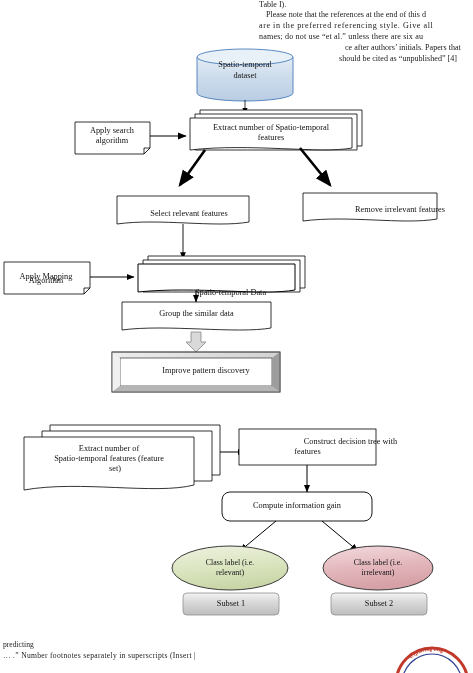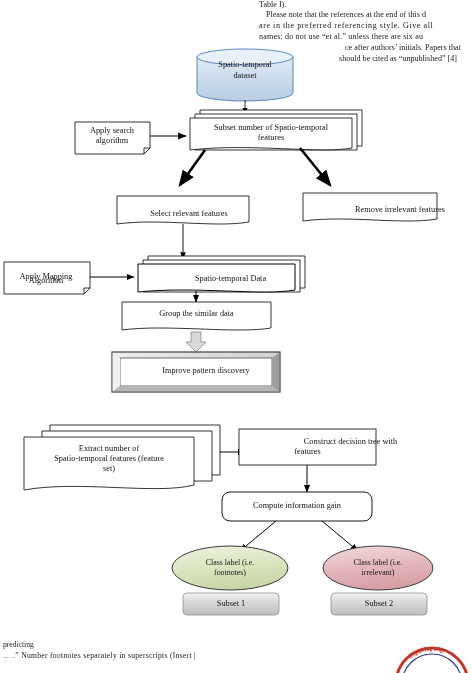--- a/index.html
+++ b/index.html
@@ -188,46 +188,46 @@
       </text>
     </g>
   </svg>
 
   <div class="lbl" style="left:197px;top:60px;width:96px;">Spatio-temporal</div>
   <div class="lbl" style="left:197px;top:71px;width:96px;">dataset</div>
 
   <div class="lbl" style="left:76px;top:126px;width:72px;">Apply search</div>
   <div class="lbl" style="left:76px;top:136px;width:72px;">algorithm</div>
 
-  <div class="lbl" style="left:192px;top:123px;width:158px;">Subset number of Spatio-temporal</div>
+  <div class="lbl" style="left:192px;top:123px;width:158px;">Extract number of Spatio-temporal</div>
   <div class="lbl" style="left:192px;top:133px;width:158px;">features</div>
 
   <div class="lbl" style="left:117px;top:209px;width:144px;">Select relevant features</div>
   <div class="lbl" style="left:303px;top:205px;width:154px;padding-left:20px;">Remove irrelevant features</div>
 
   <div class="lbl" style="left:5px;top:272px;width:82px;">Apply Mapping</div>
   <div class="lbl" style="left:5px;top:276px;width:82px;">Algorithm</div>
 
-  <div class="lbl" style="left:138px;top:274px;width:185px;">Spatio-temporal Data</div>
+  <div class="lbl" style="left:138px;top:288px;width:185px;">Spatio-temporal Data</div>
 
   <div class="lbl" style="left:122px;top:309px;width:149px;">Group the similar data</div>
 
   <div class="lbl" style="left:120px;top:366px;width:172px;">Improve pattern discovery</div>
 
   <div class="lbl" style="left:24px;top:444px;width:170px;">Extract number of</div>
   <div class="lbl" style="left:24px;top:454px;width:170px;">Spatio-temporal features (feature</div>
-  <div class="lbl" style="left:24px;top:464px;width:170px;">set)</div>
+  <div class="lbl" style="left:24px;top:464px;width:170px;padding-left:6px;">set)</div>
 
   <div class="lbl" style="left:239px;top:437px;width:137px;padding-left:43px;">Construct decision tree with</div>
   <div class="lbl" style="left:239px;top:447px;width:137px;">features</div>
 
   <div class="lbl" style="left:222px;top:501px;width:150px;">Compute information gain</div>
 
   <div class="lbl sm" style="left:177px;top:558px;width:106px;">Class label (i.e.</div>
-  <div class="lbl sm" style="left:177px;top:568px;width:106px;">footnotes)</div>
+  <div class="lbl sm" style="left:177px;top:568px;width:106px;">relevant)</div>
 
   <div class="lbl sm" style="left:326px;top:558px;width:104px;">Class label (i.e.</div>
   <div class="lbl sm" style="left:326px;top:568px;width:104px;">irrelevant)</div>
 
   <div class="lbl" style="left:183px;top:599px;width:96px;">Subset 1</div>
   <div class="lbl" style="left:331px;top:599px;width:96px;">Subset 2</div>
 
   <div class="foot" style="left:3px;top:640px;">predicting</div>
   <div class="foot" style="left:3px;top:651px;letter-spacing:0.3px;">… .” Number footnotes separately in superscripts (Insert |</div>
 

